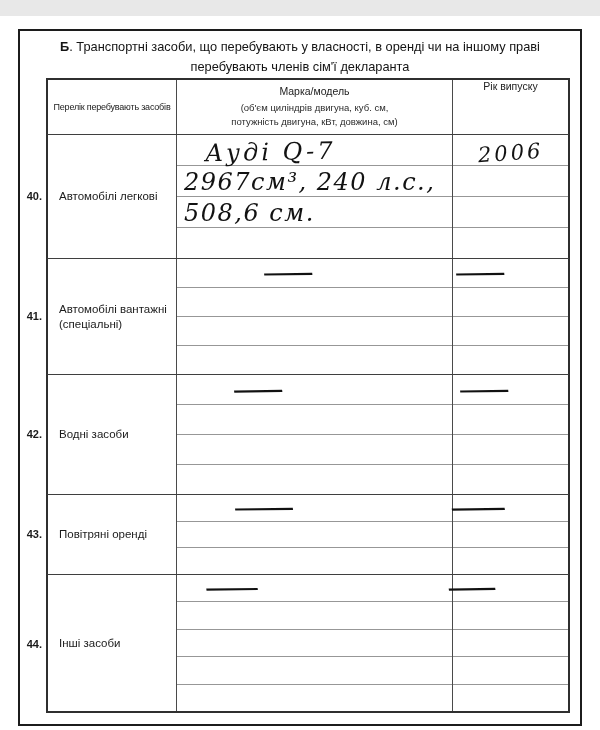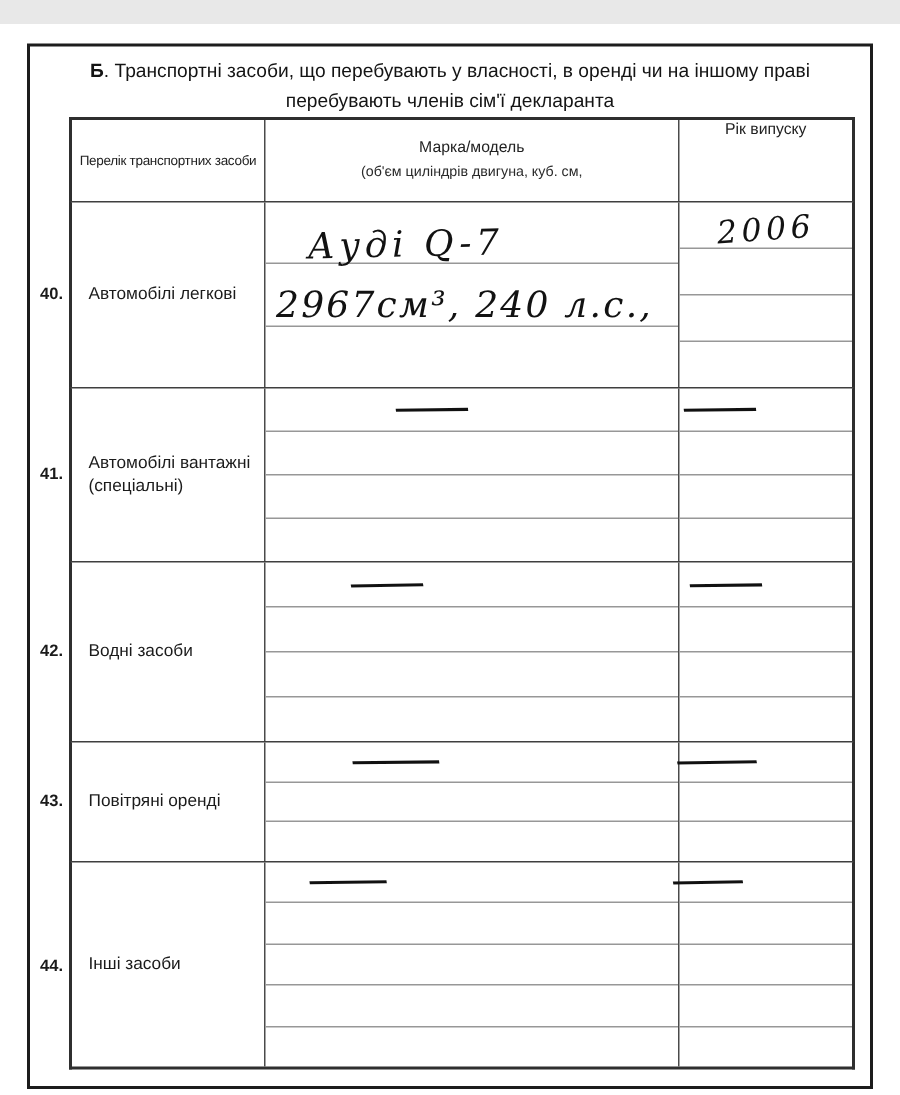--- a/index.html
+++ b/index.html
@@ -75,45 +75,49 @@
     <div><span class="b">Б</span><span>. Транспортні засоби, що перебувають у власності, в оренді чи на іншому праві</span></div>
     <div>перебувають членів сім'ї декларанта</div>
   </div>
 
   <div class="tbl">
 
     <div class="row hdr" style="height:56px">
       <div class="numcol"></div>
       <div class="cells">
         <div class="c1">
-          <span class="htxt">Перелік транспортних засоби</span>
+          <span class="htxt">Перелік перебувають засобів</span>
         </div>
         <div class="c2">
           <div class="h-main">Марка/модель</div>
           <div class="h-sub">(об'єм циліндрів двигуна, куб. см,</div>
+          <div class="h-sub">потужність двигуна, кВт, довжина, см)</div>
         </div>
         <div class="c3">
           <span class="h-year">Рік випуску</span>
         </div>
       </div>
     </div>
 
     <div class="row" style="height:124px">
       <div class="numcol">40.</div>
       <div class="cells">
         <div class="c1">
             <div class="lbl">Автомобілі легкові</div>
           </div>
         <div class="c2">
           <div class="subline hw-line">
               <span class="hw hw-model">Ауді Q-7</span>
             </div>
           <div class="subline hw-line">
               <span class="hw hw-specs">2967см³, 240 л.с.,</span>
             </div>
+          <div class="subline hw-line">
+              <span class="hw hw-specs">508,6 см.</span>
+            </div>
           <div class="subline"></div>
         </div>
         <div class="c3">
           <div class="subline hw-line">
               <span class="hw hw-year">2006</span>
             </div>
           <div class="subline"></div>
           <div class="subline"></div>
           <div class="subline"></div>
         </div>

